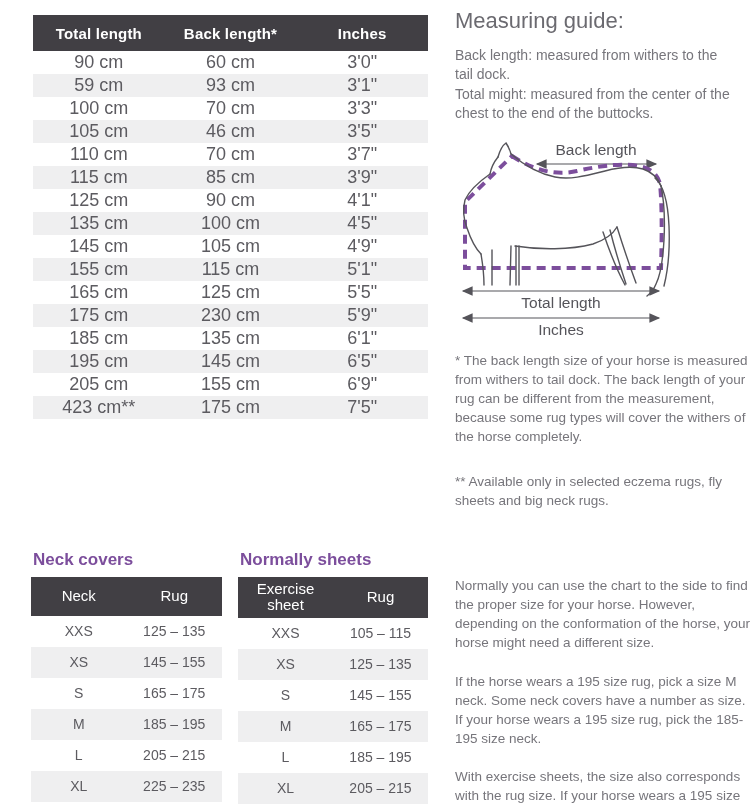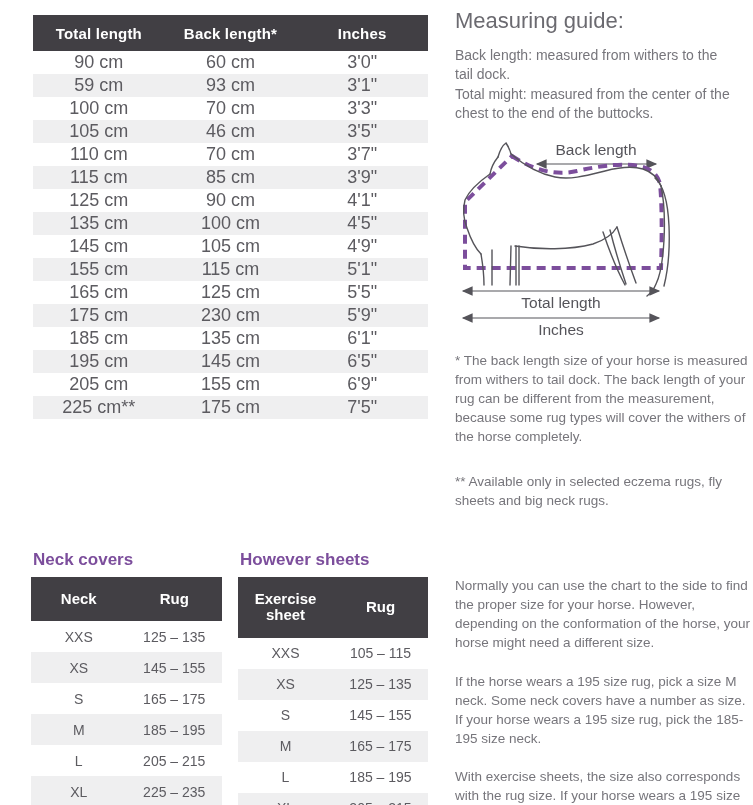--- a/index.html
+++ b/index.html
@@ -31,23 +31,23 @@
   tbody tr:nth-child(even){background:var(--alt-row);}
   
   .neck-block{position:absolute;left:31px;top:551px;width:191px;}
   .exercise-block{position:absolute;left:238px;top:551px;width:190px;}
   .sub-title{
     font-size:17px;font-weight:bold;color:var(--accent-purple);
     margin:0 0 8px 2px;line-height:1.05;white-space:nowrap;
   }
   .sub-table{width:100%;}
   .sub-table th{
-    background:var(--table-header-bg);color:#ffffff;height:28px;
-    font-size:15px;font-weight:bold;text-align:center;line-height:1.1;
-    padding:14px 10px;width:50%;
+    background:var(--table-header-bg);color:#ffffff;height:39px;
+    font-size:15px;font-weight:normal;text-align:center;line-height:1.1;
+    padding:4px 10px;width:50%;
   }
   .sub-table td{
     height:31px;text-align:center;font-size:14px;color:var(--text-dark);margin-top:13px;
   }
   
   .right-top{position:absolute;left:455px;top:8px;width:298px;}
   .intro-heading{
     font-size:19.5px;font-weight:bold;color:var(--accent-purple);
     line-height:1.26;margin:0 0 16px 0;width:282px;
   }
@@ -157,21 +157,21 @@
             <td>195 cm</td>
             <td>145 cm</td>
             <td>6'5"</td>
           </tr>
           <tr>
             <td>205 cm</td>
             <td>155 cm</td>
             <td>6'9"</td>
           </tr>
           <tr>
-            <td>225 cm**</td>
+            <td>423 cm**</td>
             <td>175 cm</td>
             <td>7'5"</td>
           </tr>
         </tbody>
     </table>
   </div>
 
   <div class="neck-block">
     <h2 class="sub-title">Neck covers</h2>
     <table class="sub-table">
@@ -204,21 +204,21 @@
           </tr>
           <tr>
             <td>XL</td>
             <td>225 – 235</td>
           </tr>
         </tbody>
     </table>
   </div>
 
   <div class="exercise-block">
-    <h2 class="sub-title">However sheets</h2>
+    <h2 class="sub-title">Normally sheets</h2>
     <table class="sub-table">
       <thead>
         <tr>
           <th>Exercise sheet</th>
           <th>Rug</th>
         </tr>
       </thead>
       <tbody>
           <tr>
             <td>XXS</td>

